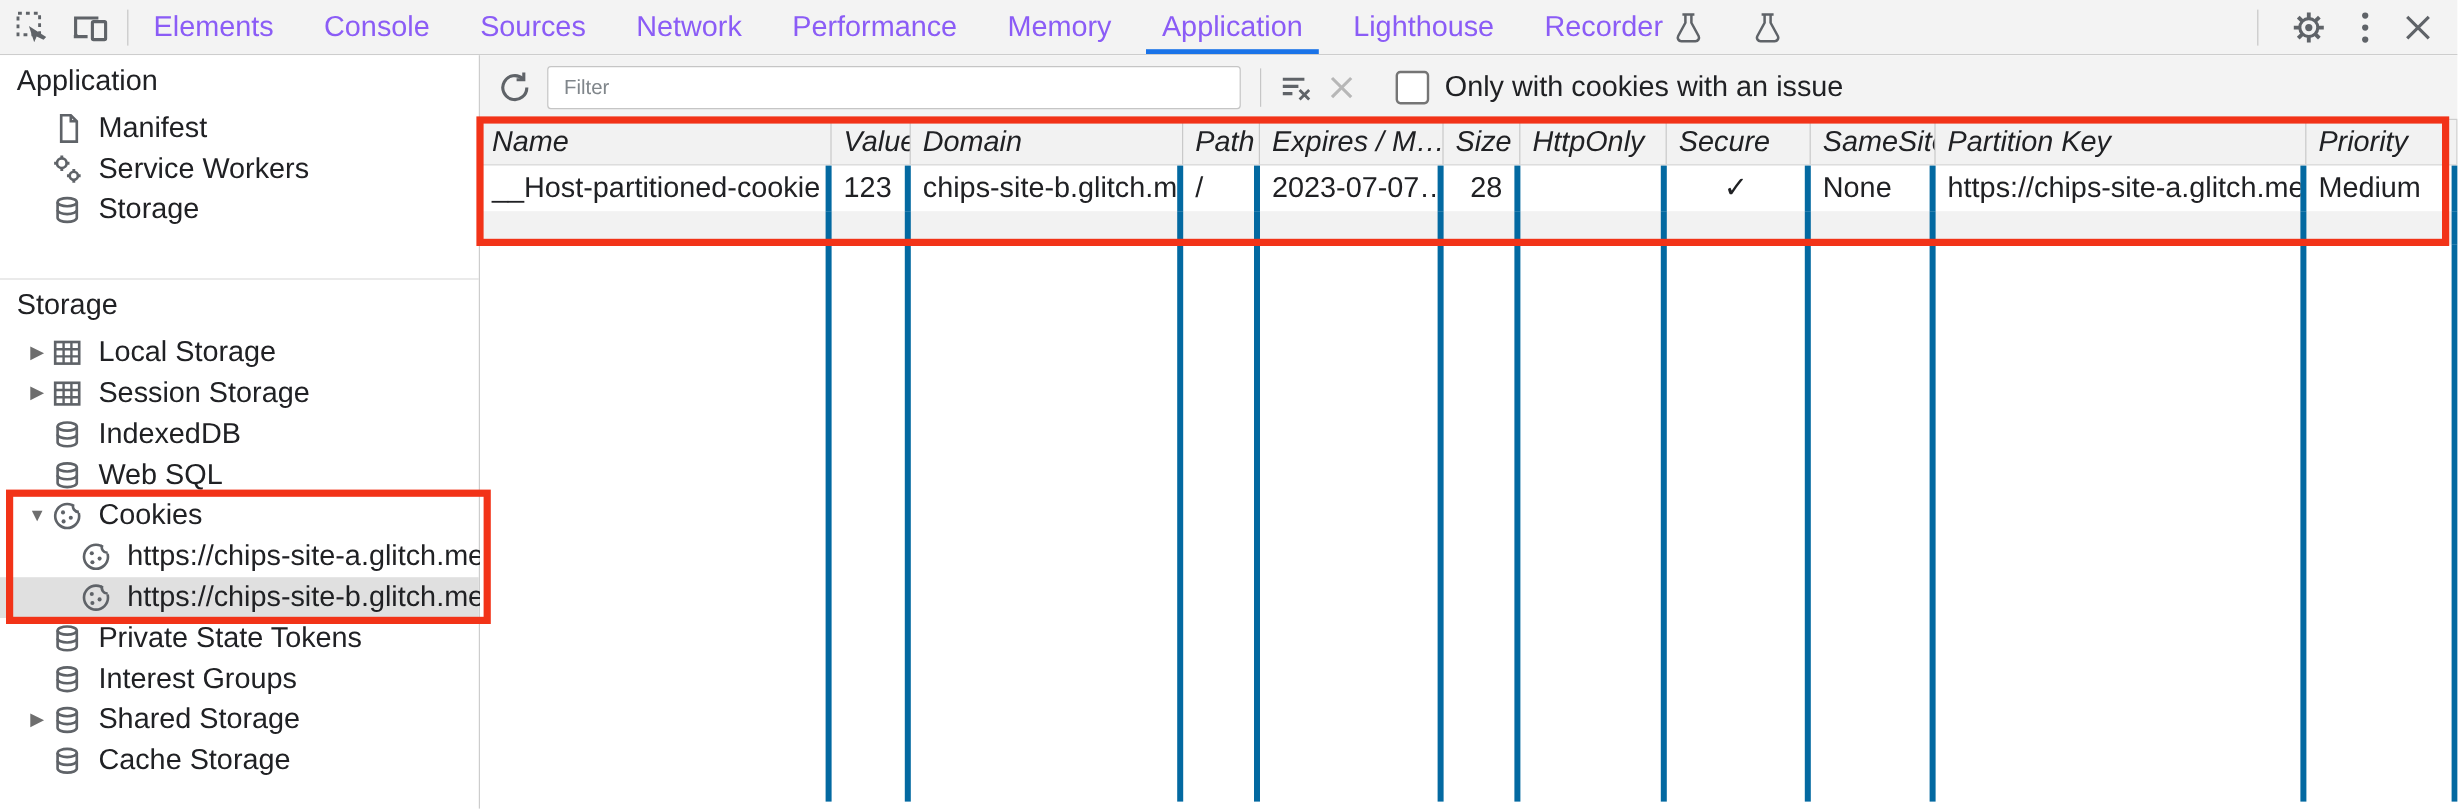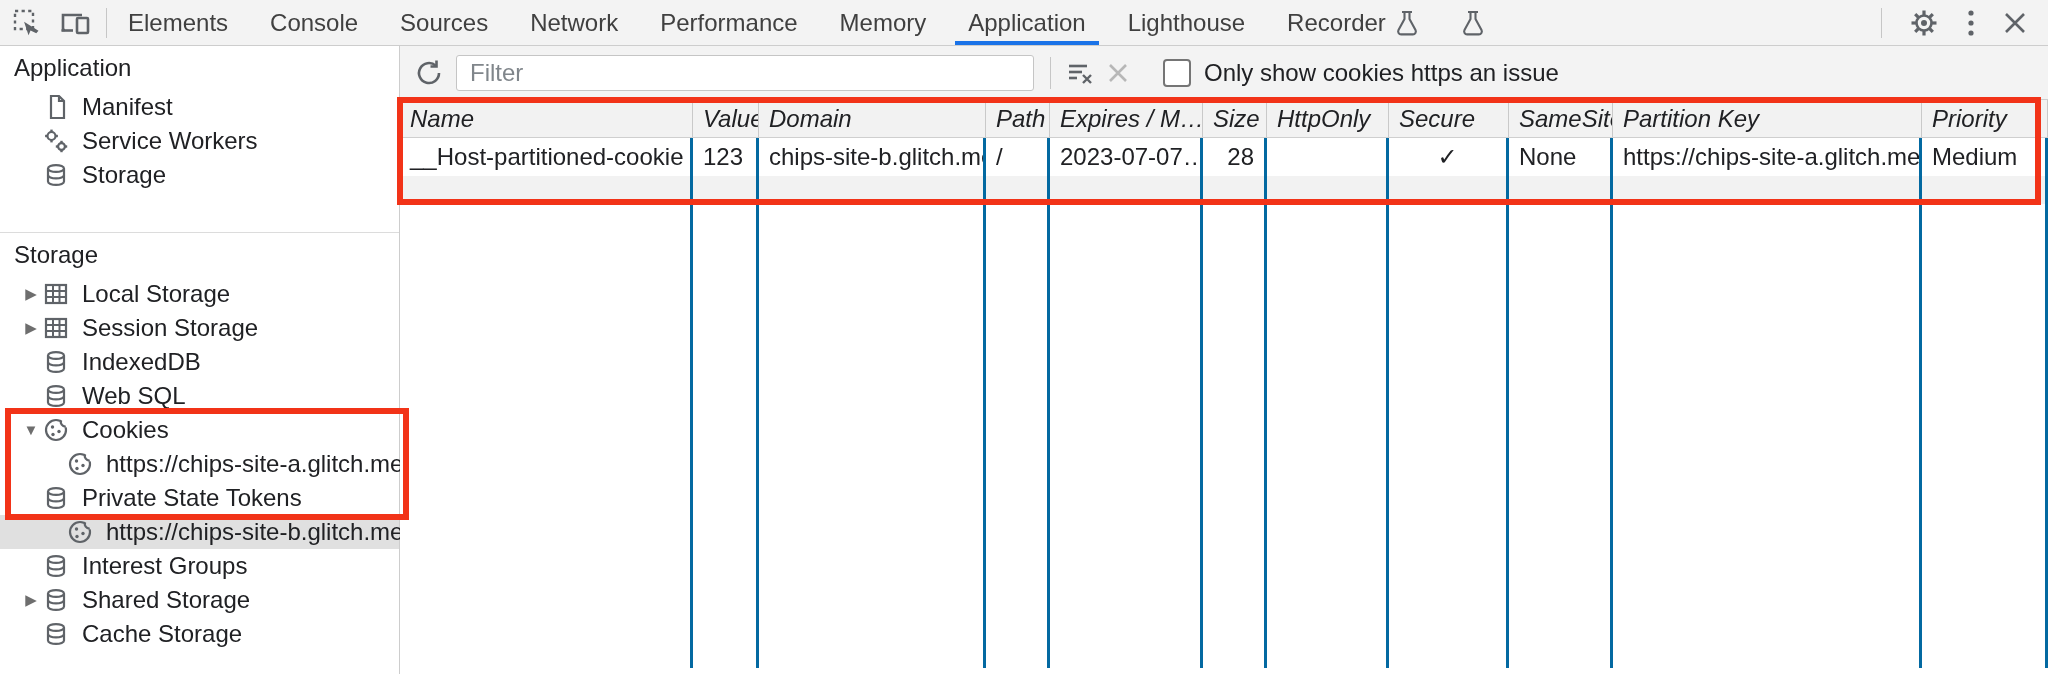--- a/index.html
+++ b/index.html
@@ -15,21 +15,21 @@
 
   
   .tabbar {
     height:46px; background:#f3f3f3; border-bottom:1px solid #cdcdcd;
     display:flex; align-items:stretch;
   }
   .tb-icons { display:flex; align-items:center; gap:18px; padding:0 14px 0 12px; }
   .vdiv { width:1px; background:#c6c6c6; height:30px; align-self:center; }
   .tab {
     display:flex; align-items:center; gap:9px; padding:0 21px;
-    color:#404040; position:relative; cursor:default; white-space:nowrap;
+    color:#8b5cf6; position:relative; cursor:default; white-space:nowrap;
   }
   .tab.selected::after {
     content:""; position:absolute; left:8px; right:8px; bottom:0;
     height:4px; background:#1a73e8;
   }
   .tb-right { margin-left:auto; display:flex; align-items:center; gap:26px; padding-right:20px; }
 
   
   .content { display:flex; height:628px; position:relative; }
 
@@ -46,37 +46,37 @@
 
   
   .main { flex:1; position:relative; background:#fff; }
   .cookies-toolbar {
     height:54px; background:#f3f3f3; border-bottom:1px solid #cdcdcd;
     display:flex; align-items:center; padding-left:10px;
   }
   .icon-btn { display:flex; align-items:center; justify-content:center; width:38px; height:38px; flex:none; }
   .filter-input {
     width:578px; height:36px; margin-left:8px; border:1px solid #c5c5c5; border-radius:3px;
-    background:#fff; font-family:"Liberation Sans",sans-serif; font-size:24px; padding:0 13px; color:#202124;
+    background:#fff; font-family:"Liberation Sans",sans-serif; font-size:17px; padding:0 13px; color:#202124;
     outline:none;
   }
   .filter-input::placeholder { color:#80868b; }
   .tool-div { width:1px; height:32px; background:#c6c6c6; margin:0 10px 0 16px; }
   .checkbox {
     width:28px; height:28px; border:2px solid #757575; border-radius:4px; background:#fff;
     margin-left:26px; flex:none;
   }
   .cb-label { margin-left:13px; white-space:nowrap; }
 
   
   .grid {
     display:grid;
     grid-template-columns: 293px 66px 227px 64px 153px 64px 122px 120px 104px 309px minmax(0,1fr);
   }
-  .cell { padding:0 10px; white-space:nowrap; overflow:hidden; border-right:3px solid #0369a1; }
+  .cell { padding:0 10px; white-space:nowrap; overflow:hidden; border-right:5px solid #0369a1; }
   .hdr { height:38px; line-height:38px; background:#f2f2f2; border-bottom:1px solid #cfcfcf;font-style:italic; }
   .hdr .cell { border-right:1px solid #c9c9c9; }
   .rowdata { height:38px; line-height:38px; background:#fff; }
   .stripe { height:28px; background:#f2f2f2; }
   .filler { height:464px; }
   .c-name-v  { text-align:right; }
   .c-size-v  { text-align:right; }
   .c-secure-v{ text-align:center; }
 
   
@@ -285,41 +285,41 @@
         <circle cx="14" cy="14" r="10" fill="none" stroke="#5f6368" stroke-width="2.2"></circle>
         <circle class="notch" cx="23" cy="7" r="4.6" fill="#ffffff"></circle>
         <path d="M19.2 4.2 a4.6 4.6 0 0 0 4.6 6.4" fill="none" stroke="#5f6368" stroke-width="2.2"></path>
         <circle cx="10.5" cy="11" r="1.7" fill="#5f6368"></circle>
         <circle cx="17" cy="15.5" r="1.7" fill="#5f6368"></circle>
         <circle cx="11" cy="18.5" r="1.7" fill="#5f6368"></circle>
       </svg>
       <span class="lbl">https://chips-site-a.glitch.me</span>
     </div>
 
-    <div class="trow">
-      <span class="arrow"></span>
-      <svg class="icn" width="28" height="28" viewBox="0 0 28 28">
-        <ellipse cx="14" cy="7.5" rx="8" ry="3.4" fill="none" stroke="#5f6368" stroke-width="2.2"></ellipse>
-        <path d="M6 7.5 v13 c0 1.9 3.6 3.4 8 3.4 s8 -1.5 8 -3.4 v-13" fill="none" stroke="#5f6368" stroke-width="2.2"></path>
-        <path d="M6 14 c0 1.9 3.6 3.4 8 3.4 s8 -1.5 8 -3.4" fill="none" stroke="#5f6368" stroke-width="2.2"></path>
-      </svg>
-      <span class="lbl">Private State Tokens</span>
-    </div>
-
     <div class="trow child sel">
       <span class="arrow"></span>
       <svg class="icn" width="28" height="28" viewBox="0 0 28 28">
         <circle cx="14" cy="14" r="10" fill="none" stroke="#5f6368" stroke-width="2.2"></circle>
         <circle class="notch" cx="23" cy="7" r="4.6" fill="#e0e0e0"></circle>
         <path d="M19.2 4.2 a4.6 4.6 0 0 0 4.6 6.4" fill="none" stroke="#5f6368" stroke-width="2.2"></path>
         <circle cx="10.5" cy="11" r="1.7" fill="#5f6368"></circle>
         <circle cx="17" cy="15.5" r="1.7" fill="#5f6368"></circle>
         <circle cx="11" cy="18.5" r="1.7" fill="#5f6368"></circle>
       </svg>
       <span class="lbl">https://chips-site-b.glitch.me</span>
+    </div>
+
+    <div class="trow">
+      <span class="arrow"></span>
+      <svg class="icn" width="28" height="28" viewBox="0 0 28 28">
+        <ellipse cx="14" cy="7.5" rx="8" ry="3.4" fill="none" stroke="#5f6368" stroke-width="2.2"></ellipse>
+        <path d="M6 7.5 v13 c0 1.9 3.6 3.4 8 3.4 s8 -1.5 8 -3.4 v-13" fill="none" stroke="#5f6368" stroke-width="2.2"></path>
+        <path d="M6 14 c0 1.9 3.6 3.4 8 3.4 s8 -1.5 8 -3.4" fill="none" stroke="#5f6368" stroke-width="2.2"></path>
+      </svg>
+      <span class="lbl">Private State Tokens</span>
     </div>
 
     <div class="trow">
       <span class="arrow"></span>
       <svg class="icn" width="28" height="28" viewBox="0 0 28 28">
         <ellipse cx="14" cy="7.5" rx="8" ry="3.4" fill="none" stroke="#5f6368" stroke-width="2.2"></ellipse>
         <path d="M6 7.5 v13 c0 1.9 3.6 3.4 8 3.4 s8 -1.5 8 -3.4 v-13" fill="none" stroke="#5f6368" stroke-width="2.2"></path>
         <path d="M6 14 c0 1.9 3.6 3.4 8 3.4 s8 -1.5 8 -3.4" fill="none" stroke="#5f6368" stroke-width="2.2"></path>
       </svg>
       <span class="lbl">Interest Groups</span>
@@ -366,21 +366,21 @@
           <line x1="5" y1="21" x2="13" y2="21" stroke="#5f6368" stroke-width="2.6"></line>
           <path d="M19 18 l8 8 M27 18 l-8 8" stroke="#5f6368" stroke-width="2.4" fill="none"></path>
         </svg>
       </span>
       <span class="icon-btn">
         <svg width="30" height="30" viewBox="0 0 30 30">
           <path d="M7 7 L23 23 M23 7 L7 23" stroke="#b7b7b7" stroke-width="2.6" fill="none"></path>
         </svg>
       </span>
       <span class="checkbox"></span>
-      <span class="cb-label">Only show cookies https an issue</span>
+      <span class="cb-label">Only with cookies with an issue</span>
     </div>
 
     <div class="grid hdr">
       <div class="cell">Name</div>
       <div class="cell">Value</div>
       <div class="cell">Domain</div>
       <div class="cell">Path</div>
       <div class="cell">Expires / M…</div>
       <div class="cell">Size</div>
       <div class="cell">HttpOnly</div>

